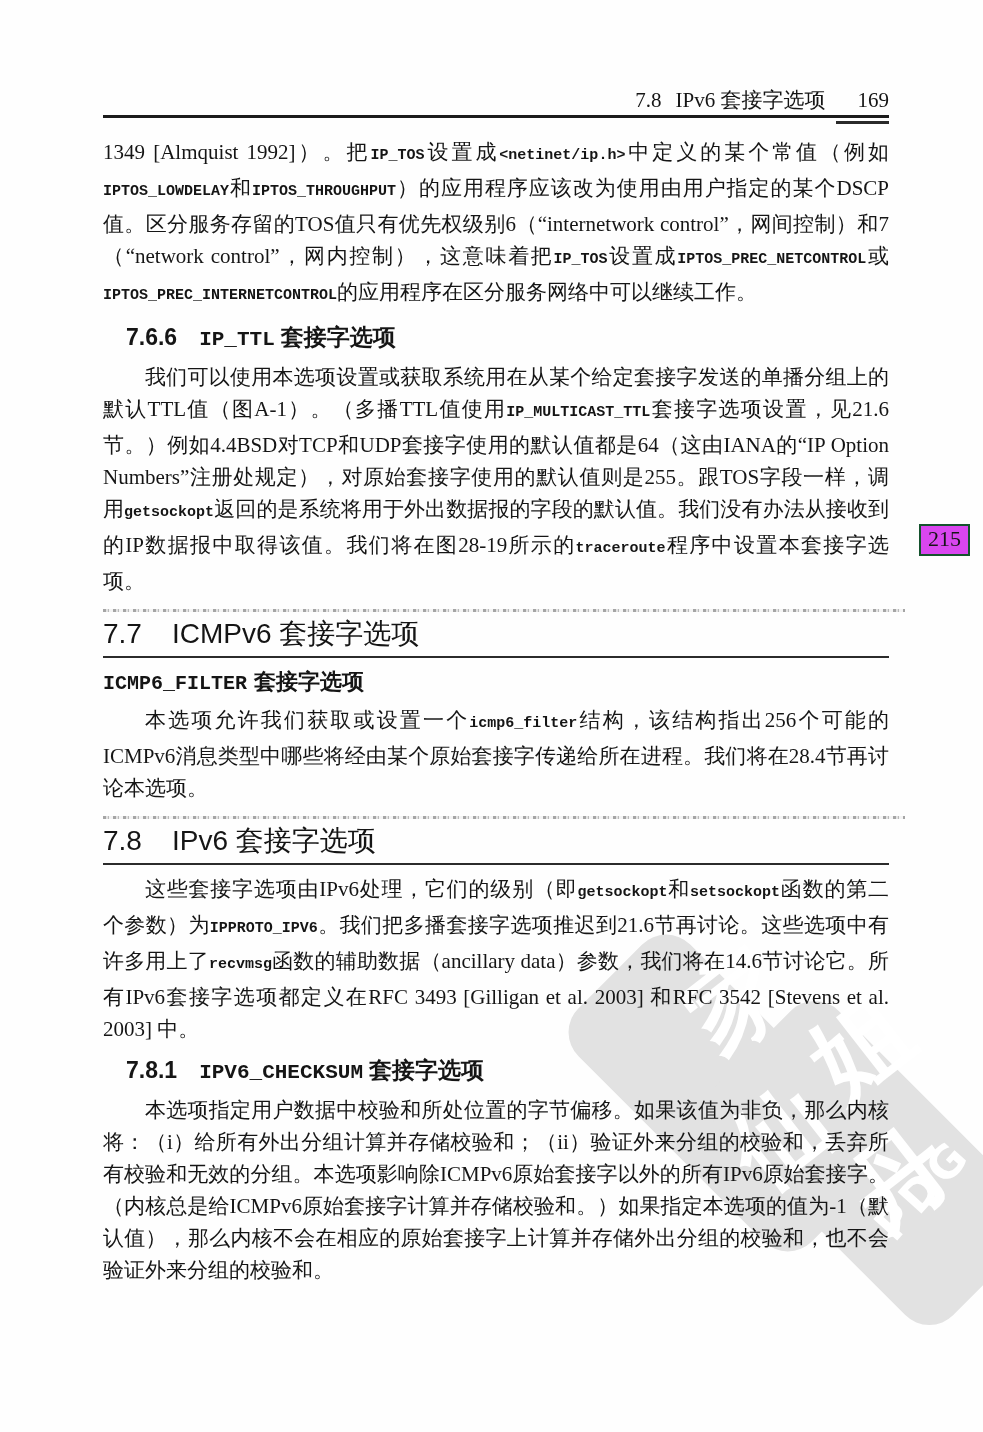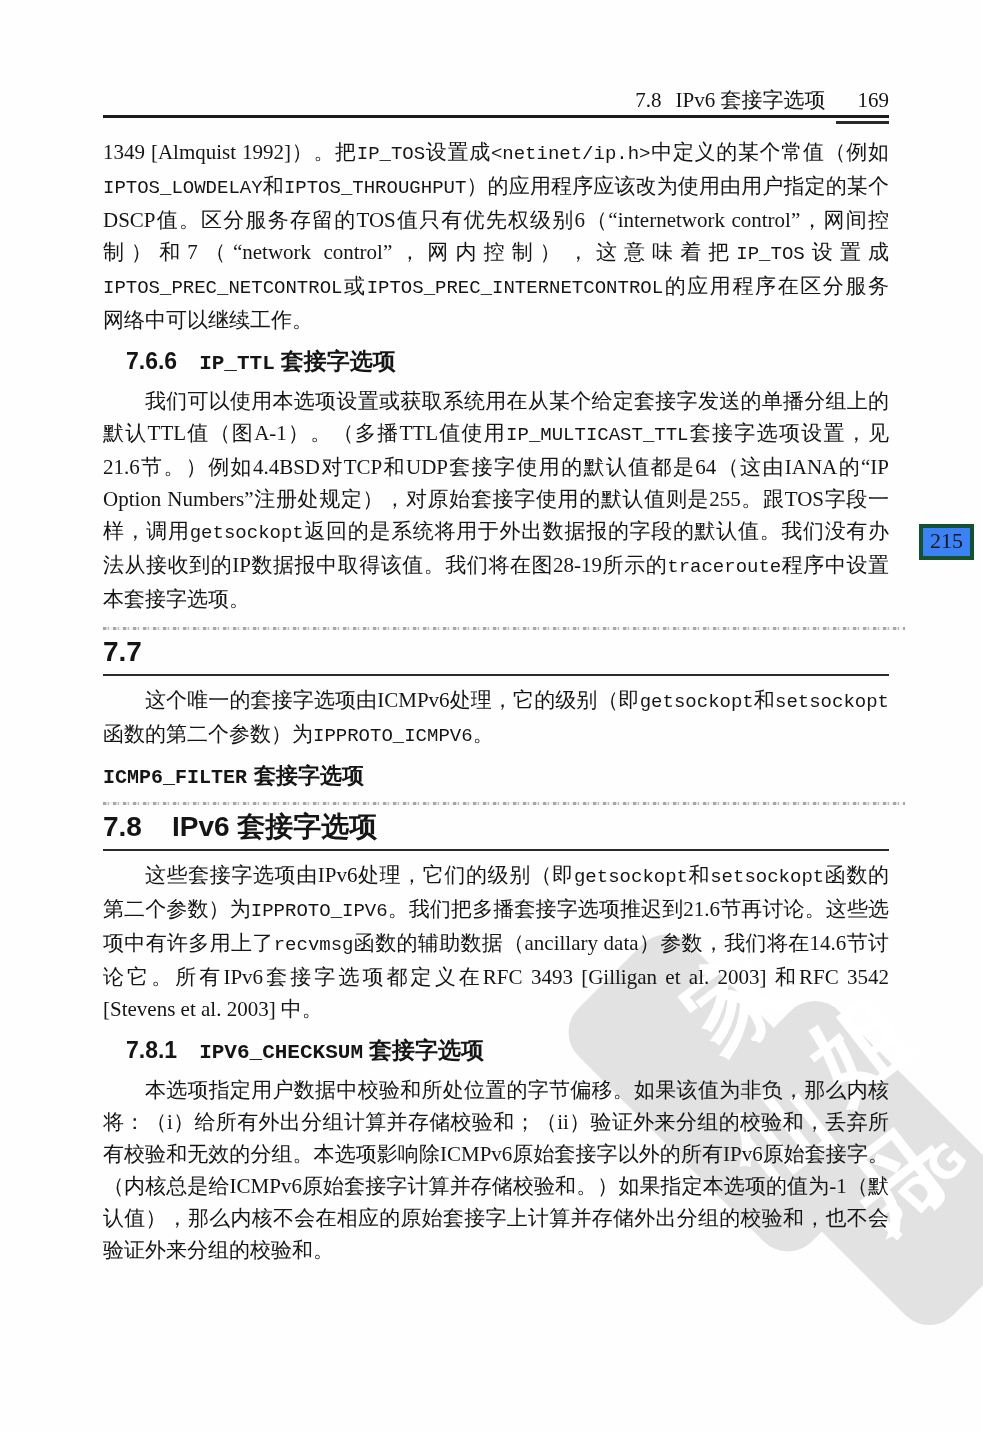--- a/index.html
+++ b/index.html
@@ -26,39 +26,39 @@
     display:flex;justify-content:flex-end;align-items:baseline;
     font-size:21px;
   }
   .running-header .sec-num{margin-right:14px;}
   .running-header .page-num{margin-left:32px;}
   .header-rule{position:absolute;z-index:2;top:115px;left:103px;width:786px;height:3px;background:#1b1b1b;}
   .header-rule-artifact{position:absolute;z-index:2;top:121px;left:836px;width:53px;height:3px;background:#2a2a2a;}
   
   .margin-box{
     position:absolute;z-index:2;left:919px;top:524px;
-    border:4px solid #14532d;padding:0px 7px 2px 7px;
-    font-size:22px;background:#3b82f6;
+    border:2px solid #14532d;padding:0px 7px 2px 7px;
+    font-size:22px;background:#d946ef;
   }
   
   .content{position:absolute;z-index:2;top:128px;left:103px;width:786px;}
   p.body{margin:8px 0 0 0;font-size:21px;line-height:32px;text-align:justify;}
   p.body.noindent{text-indent:0;}
   p.body.indent{text-indent:42px;}
-  code.mono{font-family:"Liberation Mono","DejaVu Sans Mono",monospace;font-size:19px;}
+  code.mono{font-family:"Liberation Mono","DejaVu Sans Mono",monospace;font-size:15px;font-weight:bold;}
   
   .h-sub{margin:12px 0 8px 0;font-family:"Liberation Sans","DejaVu Sans",sans-serif;
     font-weight:bold;font-size:23px;line-height:26px;display:flex;align-items:baseline;}
   .h-sub .h-num{margin-right:22px;margin-left:23px;}
   .h-sub code.mono{font-size:21px;font-weight:bold;margin-right:6px;text-align:right;}
   
   .h-major{margin:12px 0 0 0;}
   .noisy-rule{height:3px;width:802px;margin-bottom:7px;opacity:.8;
     background-image:repeating-linear-gradient(90deg,#8f8f8f 0 3px,#dcdcdc 3px 5px,#a8a8a8 5px 6px,#f2f2f2 6px 10px);}
-  .h-major-row{font-family:"Liberation Sans","DejaVu Sans",sans-serif;font-weight:bold;
+  .h-major-row{font-family:"Liberation Sans","DejaVu Sans",sans-serif;font-weight:normal;
     font-size:28px;line-height:30px;display:flex;align-items:baseline;}
   .h-major-row .h-num{margin-right:30px;}
   .solid-rule{margin-top:7px;height:2px;width:786px;background:#2b2b2b;}
   
   .h-runin{margin:12px 0 8px 0;font-weight:bold;font-size:22px;line-height:24px;
     font-family:"Liberation Sans","DejaVu Sans",sans-serif;display:flex;align-items:baseline;}
   .h-runin code.mono{font-size:20px;font-weight:bold;margin-right:7px;}
 </style>
 </head>
 <body>
@@ -90,28 +90,29 @@
       <div class="h-sub">
         <span class="h-num">7.6.6</span>
         <code class="mono">IP_TTL</code>
         <span>套接字选项</span>
       </div>
       <p class="body indent"><span>我们可以使用本选项设置或获取系统用在从某个给定套接字发送的单播分组上的默认TTL值（图A-1）。（多播TTL值使用</span><code class="mono">IP_MULTICAST_TTL</code><span>套接字选项设置，见21.6节。）例如4.4BSD对TCP和UDP套接字使用的默认值都是64（这由IANA的“IP Option Numbers”注册处规定），对原始套接字使用的默认值则是255。跟TOS字段一样，调用</span><code class="mono">getsockopt</code><span>返回的是系统将用于外出数据报的字段的默认值。我们没有办法从接收到的IP数据报中取得该值。我们将在图28-19所示的</span><code class="mono">traceroute</code><span>程序中设置本套接字选项。</span></p>
       <div class="h-major">
         <div class="noisy-rule"></div>
         <div class="h-major-row">
           <span class="h-num">7.7</span>
+          <span>ICMPv6 套接字选项</span>
         </div>
         <div class="solid-rule"></div>
       </div>
-      <p class="body indent"><span>这个唯一的套接字选项由ICMPv6处理，它的级别（即</span><code class="mono">getsockopt</code><span>和</span><code class="mono">setsockopt</code><span>函数的第二个参数）为</span><code class="mono">IPPROTO_ICMPV6</code><span>。</span></p>
       <div class="h-runin">
         <code class="mono">ICMP6_FILTER</code>
         <span>套接字选项</span>
       </div>
+      <p class="body indent"><span>本选项允许我们获取或设置一个</span><code class="mono">icmp6_filter</code><span>结构，该结构指出256个可能的ICMPv6消息类型中哪些将经由某个原始套接字传递给所在进程。我们将在28.4节再讨论本选项。</span></p>
       <div class="h-major">
         <div class="noisy-rule"></div>
         <div class="h-major-row">
           <span class="h-num">7.8</span>
           <span>IPv6 套接字选项</span>
         </div>
         <div class="solid-rule"></div>
       </div>
       <p class="body indent"><span>这些套接字选项由IPv6处理，它们的级别（即</span><code class="mono">getsockopt</code><span>和</span><code class="mono">setsockopt</code><span>函数的第二个参数）为</span><code class="mono">IPPROTO_IPV6</code><span>。我们把多播套接字选项推迟到21.6节再讨论。这些选项中有许多用上了</span><code class="mono">recvmsg</code><span>函数的辅助数据（ancillary data）参数，我们将在14.6节讨论它。所有IPv6套接字选项都定义在RFC 3493 [Gilligan et al. 2003] 和RFC 3542 [Stevens et al. 2003] 中。</span></p>
       <div class="h-sub">

